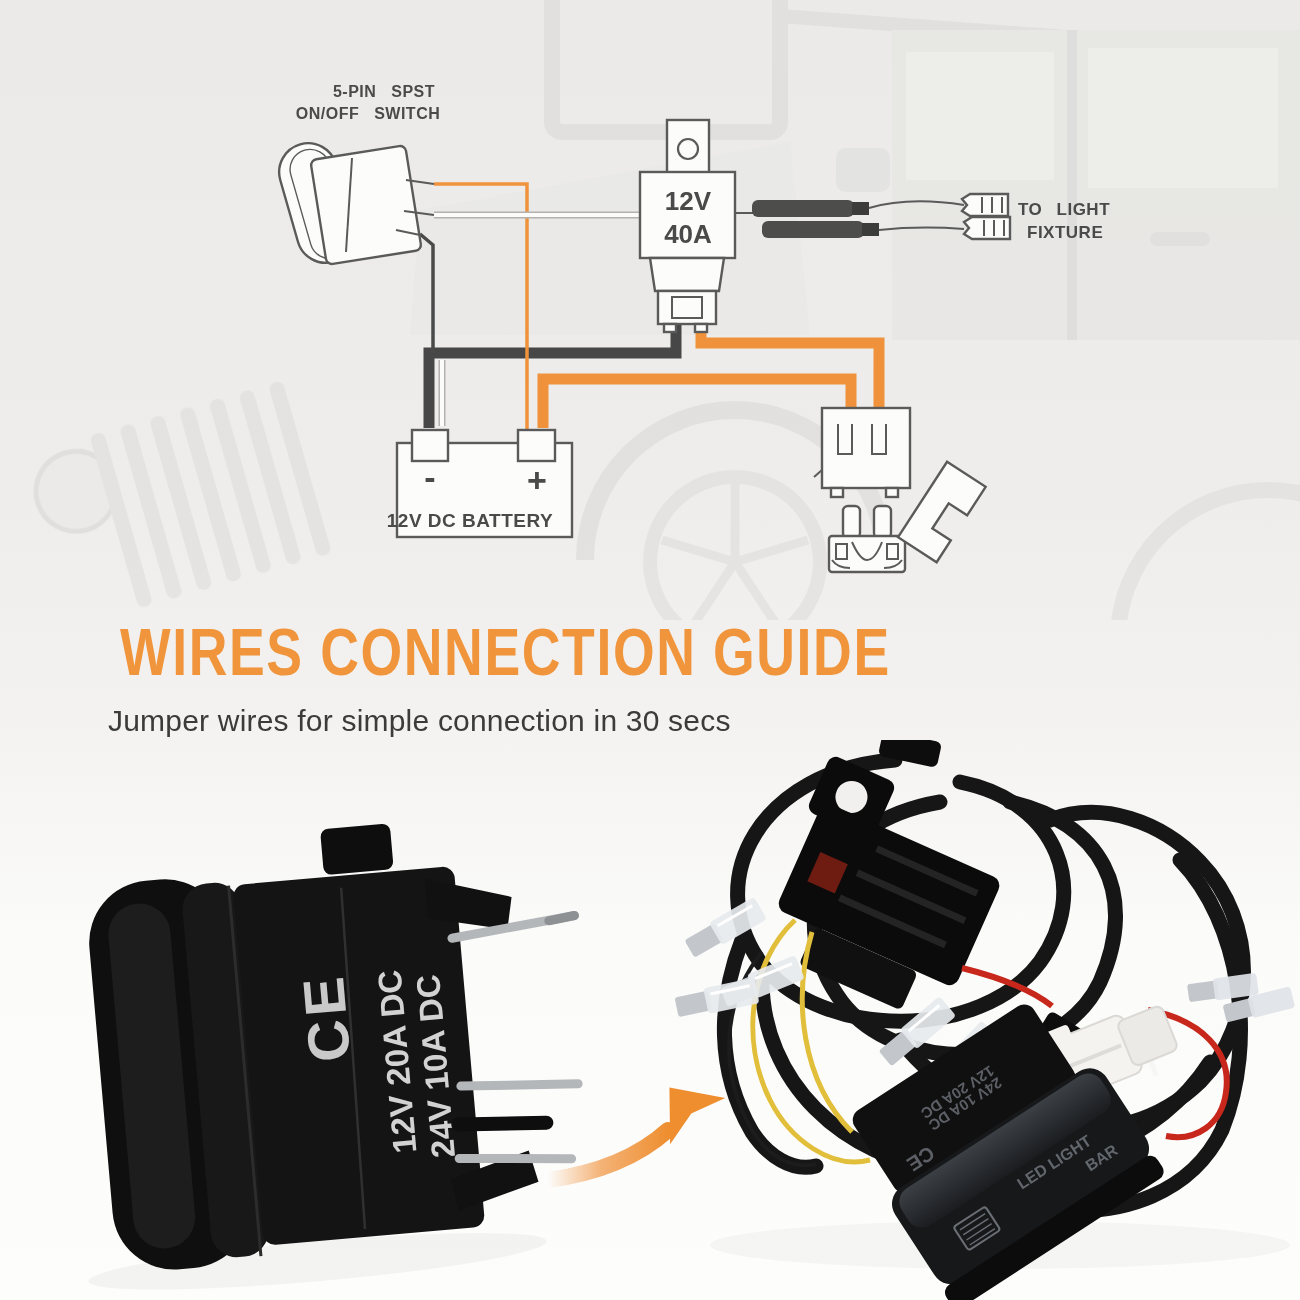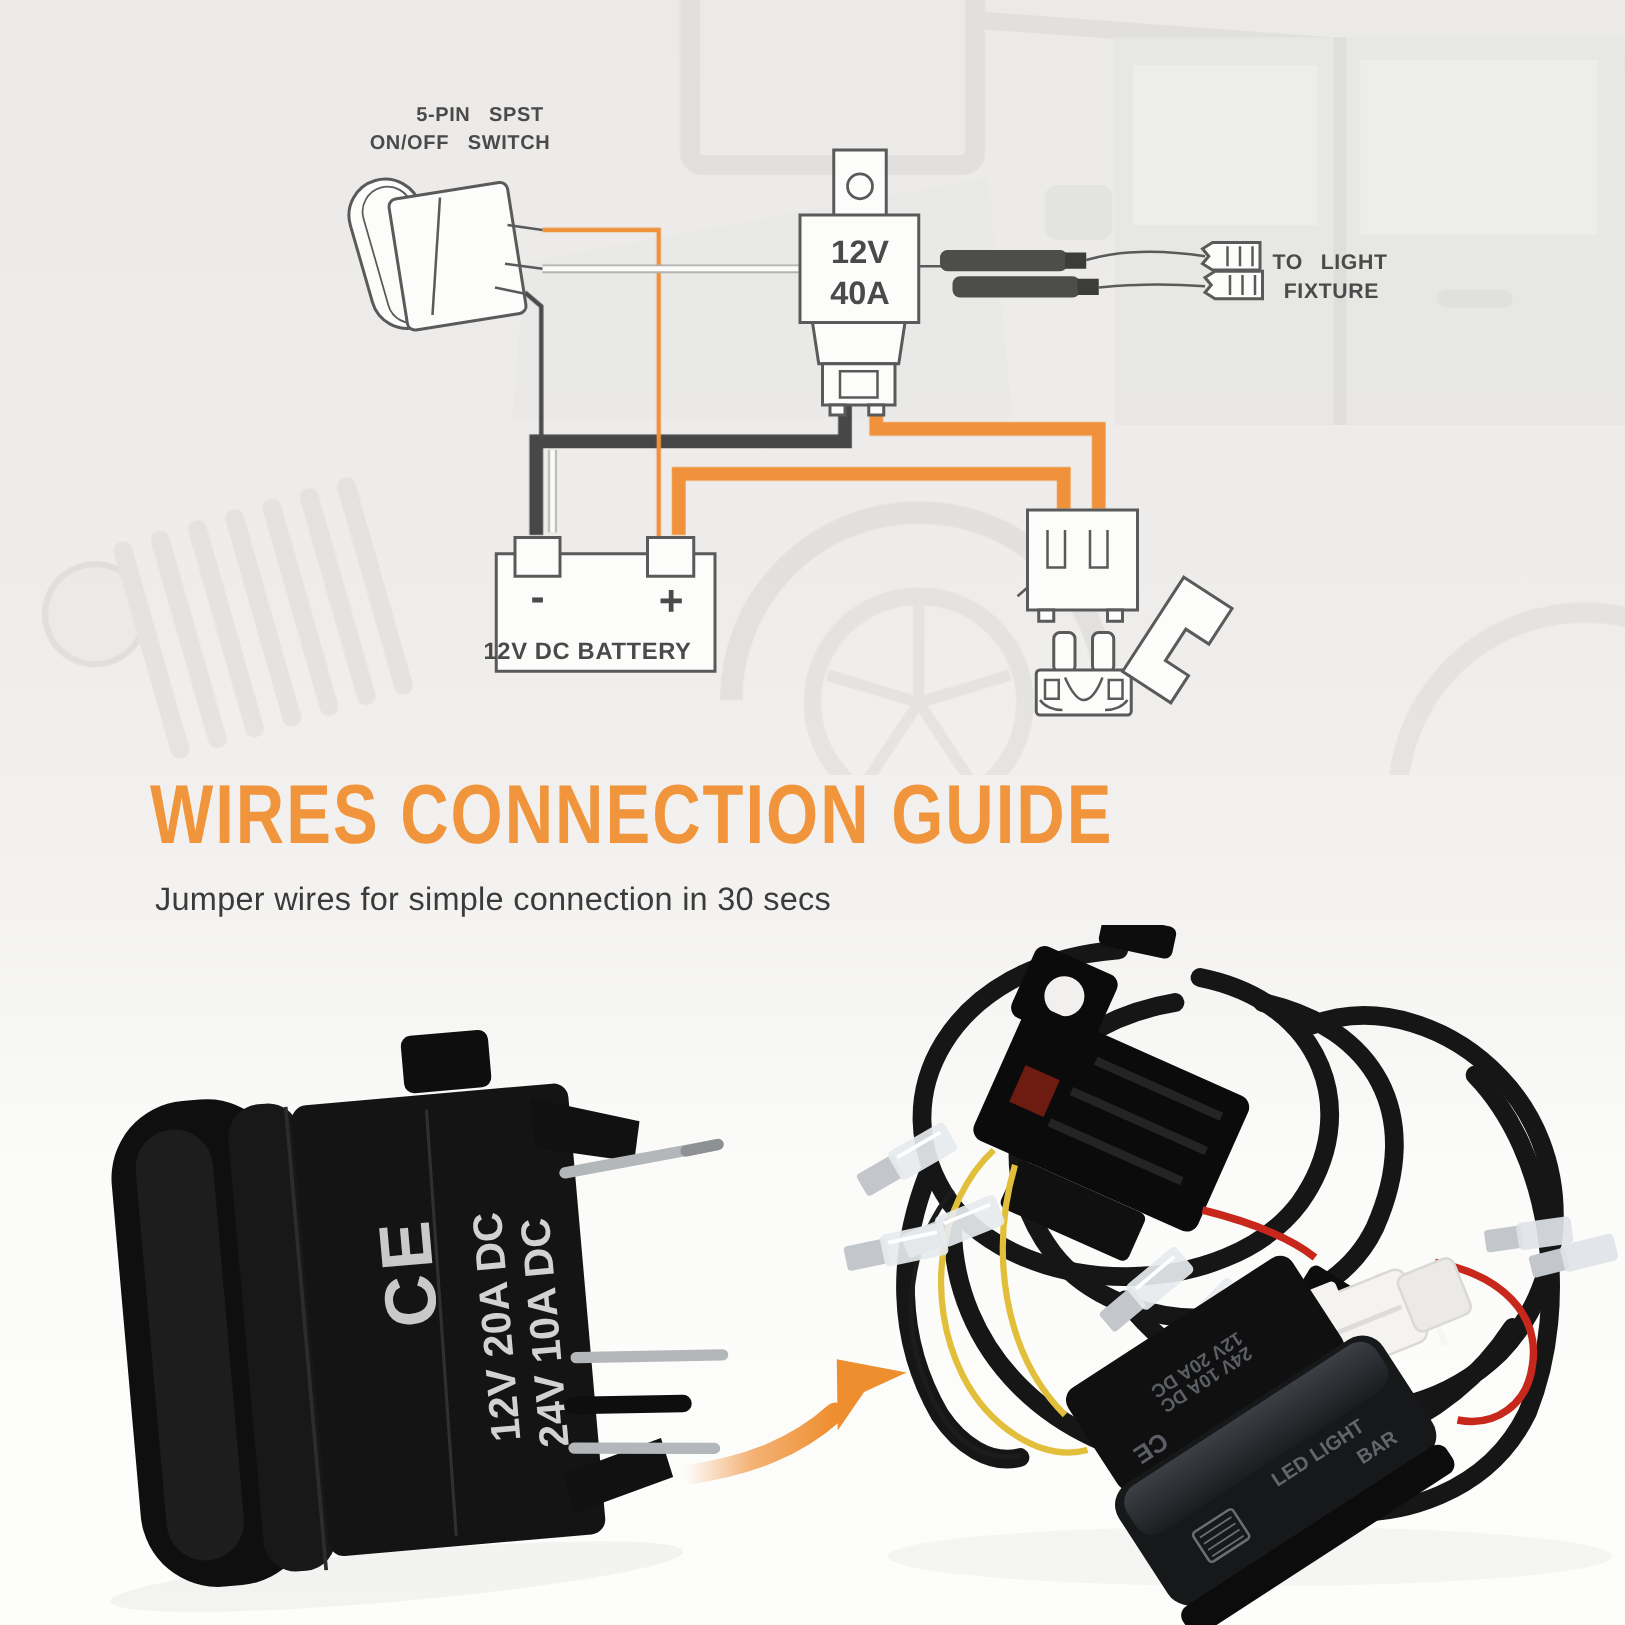--- a/index.html
+++ b/index.html
@@ -12,22 +12,22 @@
   #diagram-svg{top:0;}
   #products-svg{top:740px;}
   .headline{
     position:absolute;left:104px;top:618px;width:1100px;
     color:#f0953c;font-weight:bold;font-size:67px;line-height:1;
     white-space:nowrap;
     margin-left:16px;
   }
   .headline .squeeze{display:inline-block;transform:scaleX(.80);transform-origin:left center;letter-spacing:2px;}
   .subline{
-    position:absolute;left:124px;top:704px;width:900px;
-    color:#3b3b3b;font-size:26px;letter-spacing:.2px;white-space:nowrap;
+    position:absolute;left:108px;top:704px;width:900px;
+    color:#3b3b3b;font-size:30px;letter-spacing:.2px;white-space:nowrap;
   }
   text{font-family:"Liberation Sans",sans-serif;}
   .lbl{fill:#4a4a4a;font-weight:bold;}
   .lbl-sw{font-size:16px;word-spacing:10px;letter-spacing:.5px;}
   .lbl-relay{font-size:26px;letter-spacing:0px;}
   .lbl-fix{font-size:17px;word-spacing:9px;letter-spacing:.5px;}
   .lbl-batt{font-size:19px;letter-spacing:.5px;}
   .outline{fill:#fcfcfb;stroke:#5a5a5a;stroke-width:2.4;}
   .thin{fill:none;stroke:#5a5a5a;stroke-width:2;}
   .wire-thick-orange{fill:none;stroke:#f0923b;stroke-width:11;}

